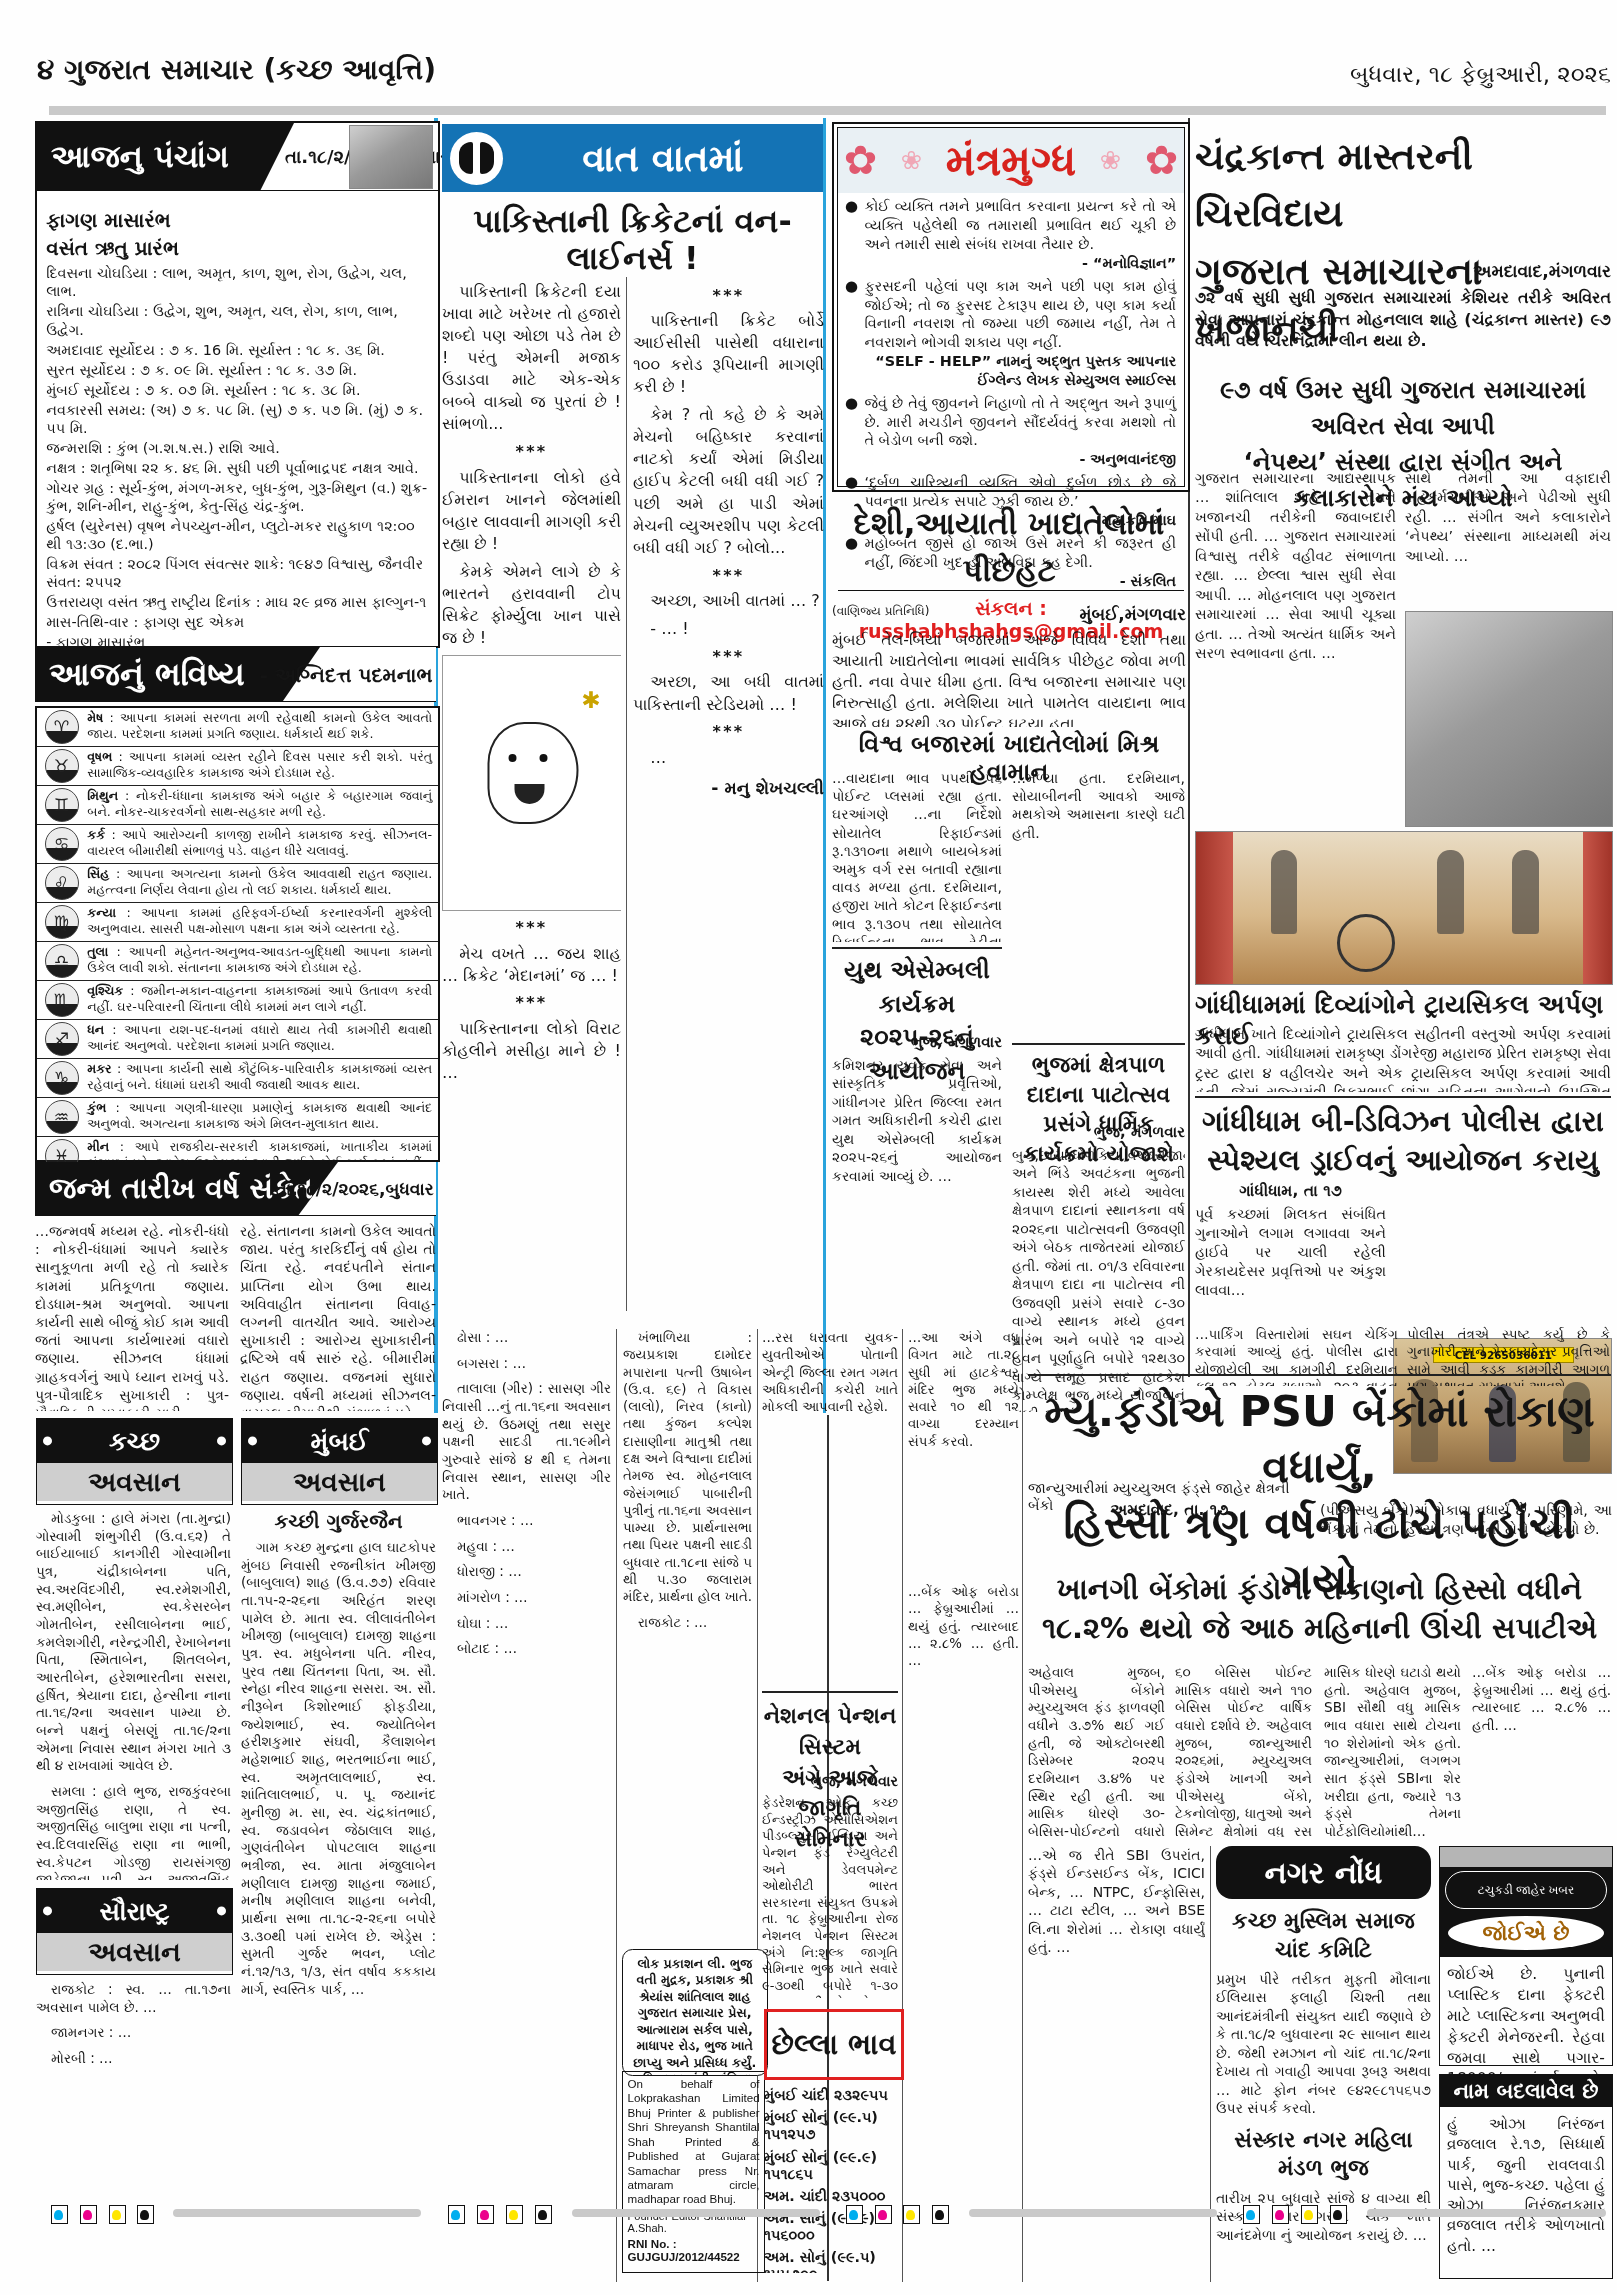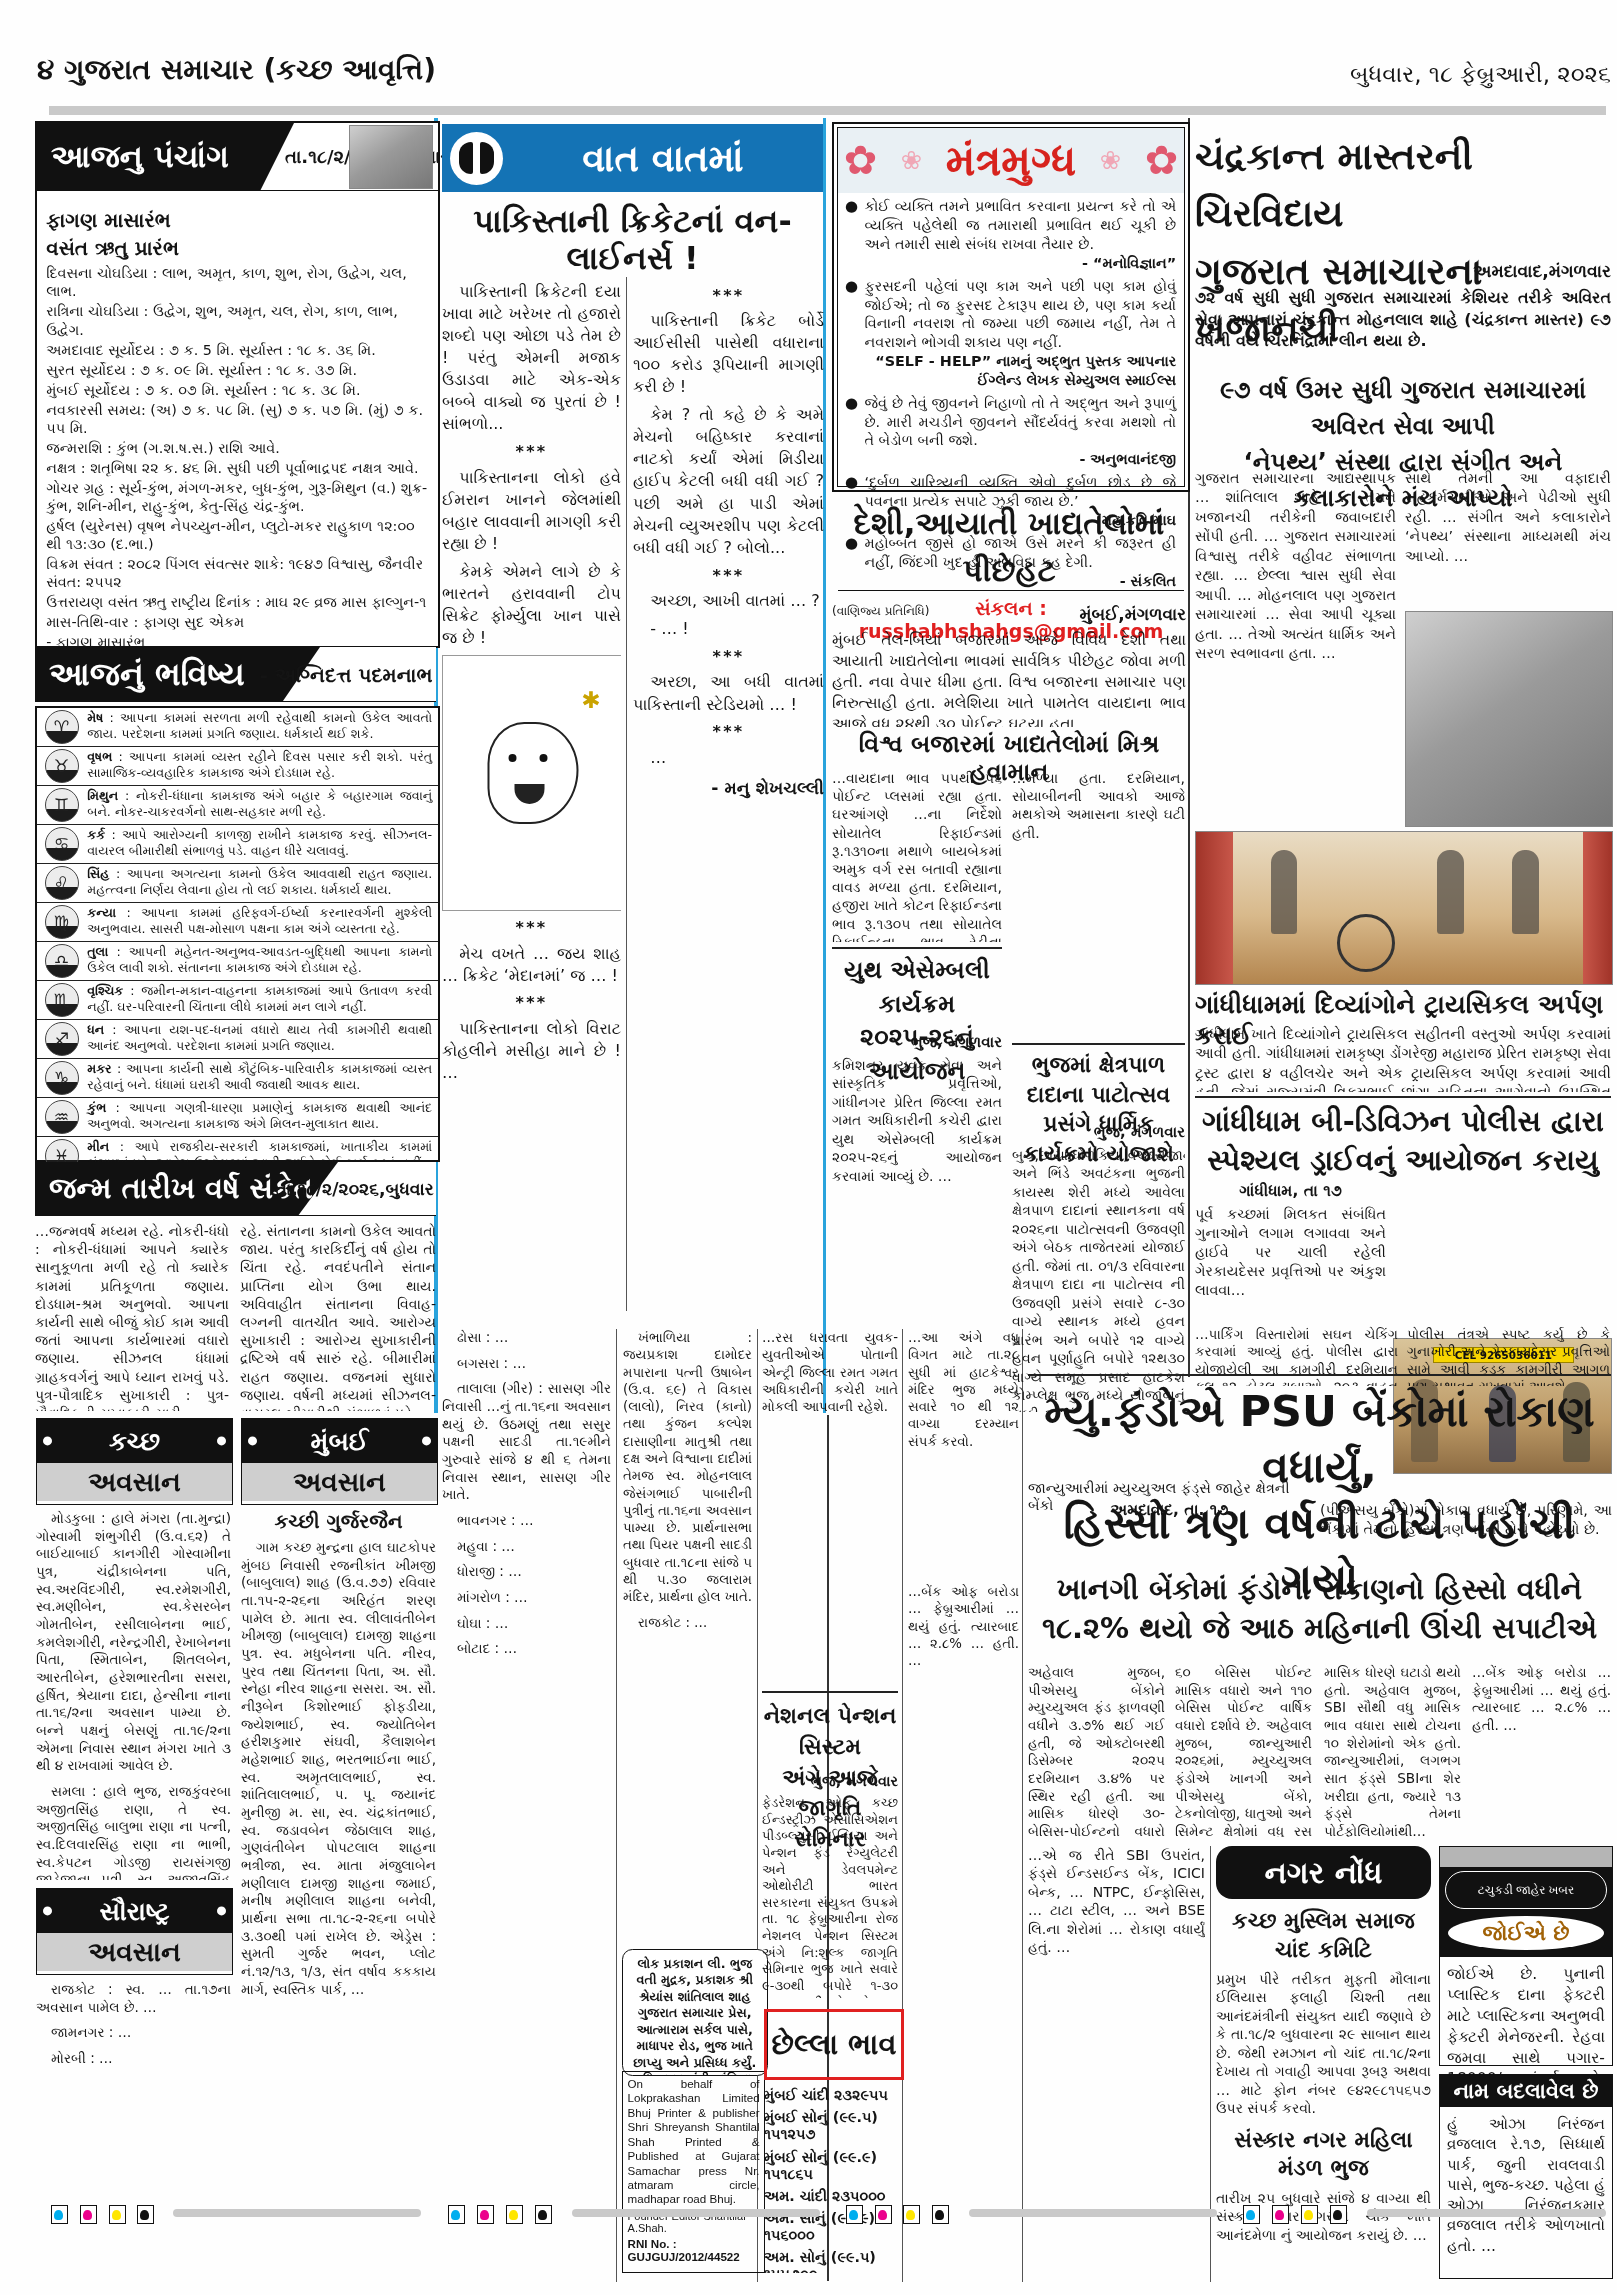--- a/index.html
+++ b/index.html
@@ -101,21 +101,21 @@
       <div class="abs blkhdr" style="left:0;top:0;width:243px;height:67px;font-size:31px;font-weight:bold;">આજનુ પંચાંગ</div>
       <div class="abs b" style="left:248px;top:23px;width:110px;font-size:18px;">તા.૧૮/૨/૨૦૨૬,બુધવાર</div>
       <div class="abs ph-gray photo" style="left:312px;top:2.3px;width:82px;height:62px;"></div>
     </div>
     <div class="clip" style="padding:8px 8px 0 9.2px;height:439px;margin-top:9px;">
       <div class="b" style="font-size:20px;margin-bottom:3.5px;">ફાગણ માસારંભ</div>
       <div class="b" style="font-size:20px;margin-bottom:4.6px;">વસંત ઋતુ પ્રારંભ</div>
       <div style="font-size:14.4px;line-height:1.27;">
           <div class="line">દિવસના ચોઘડિયા : લાભ, અમૃત, કાળ, શુભ, રોગ, ઉદ્વેગ, ચલ, લાભ.</div>
           <div class="line">રાત્રિના ચોઘડિયા : ઉદ્વેગ, શુભ, અમૃત, ચલ, રોગ, કાળ, લાભ, ઉદ્વેગ.</div>
-          <div class="line">અમદાવાદ સૂર્યોદય : ૭ ક. 5 મિ. સૂર્યાસ્ત : ૧૮ ક. ૩૬ મિ.</div>
+          <div class="line">અમદાવાદ સૂર્યોદય : ૭ ક. 16 મિ. સૂર્યાસ્ત : ૧૮ ક. ૩૬ મિ.</div>
           <div class="line">સુરત સૂર્યોદય : ૭ ક. ૦૯ મિ. સૂર્યાસ્ત : ૧૮ ક. ૩૭ મિ.</div>
           <div class="line">મુંબઈ સૂર્યોદય : ૭ ક. ૦૭ મિ. સૂર્યાસ્ત : ૧૮ ક. ૩૮ મિ.</div>
           <div class="line">નવકારસી સમય: (અ) ૭ ક. ૫૮ મિ. (સુ) ૭ ક. ૫૭ મિ. (મું) ૭ ક. ૫૫ મિ.</div>
           <div class="line">જન્મરાશિ : કુંભ (ગ.શ.ષ.સ.) રાશિ આવે.</div>
           <div class="line">નક્ષત્ર : શતૃભિષા ૨૨ ક. ૪૬ મિ. સુધી પછી પૂર્વાભાદ્રપદ નક્ષત્ર આવે.</div>
           <div class="line">ગોચર ગ્રહ : સૂર્ય-કુંભ, મંગળ-મકર, બુધ-કુંભ, ગુરૂ-મિથુન (વ.) શુક્ર-કુંભ, શનિ-મીન, રાહુ-કુંભ, કેતુ-સિંહ ચંદ્ર-કુંભ.</div>
           <div class="line">હર્ષલ (યુરેનસ) વૃષભ નેપચ્યુન-મીન, પ્લુટો-મકર રાહુકાળ ૧૨:૦૦ થી ૧૩:૩૦ (દ.ભા.)</div>
           <div class="line">વિક્રમ સંવત : ૨૦૮૨ પિંગલ સંવત્સર શાકે: ૧૯૪૭ વિશ્વાસુ, જૈનવીર સંવત: ૨૫૫૨</div>
           <div class="line">ઉત્તરાયણ વસંત ઋતુ રાષ્ટ્રીય દિનાંક : માઘ ૨૯ વ્રજ માસ ફાલ્ગુન-૧</div>
           <div class="line">માસ-તિથિ-વાર : ફાગણ સુદ એકમ</div>

